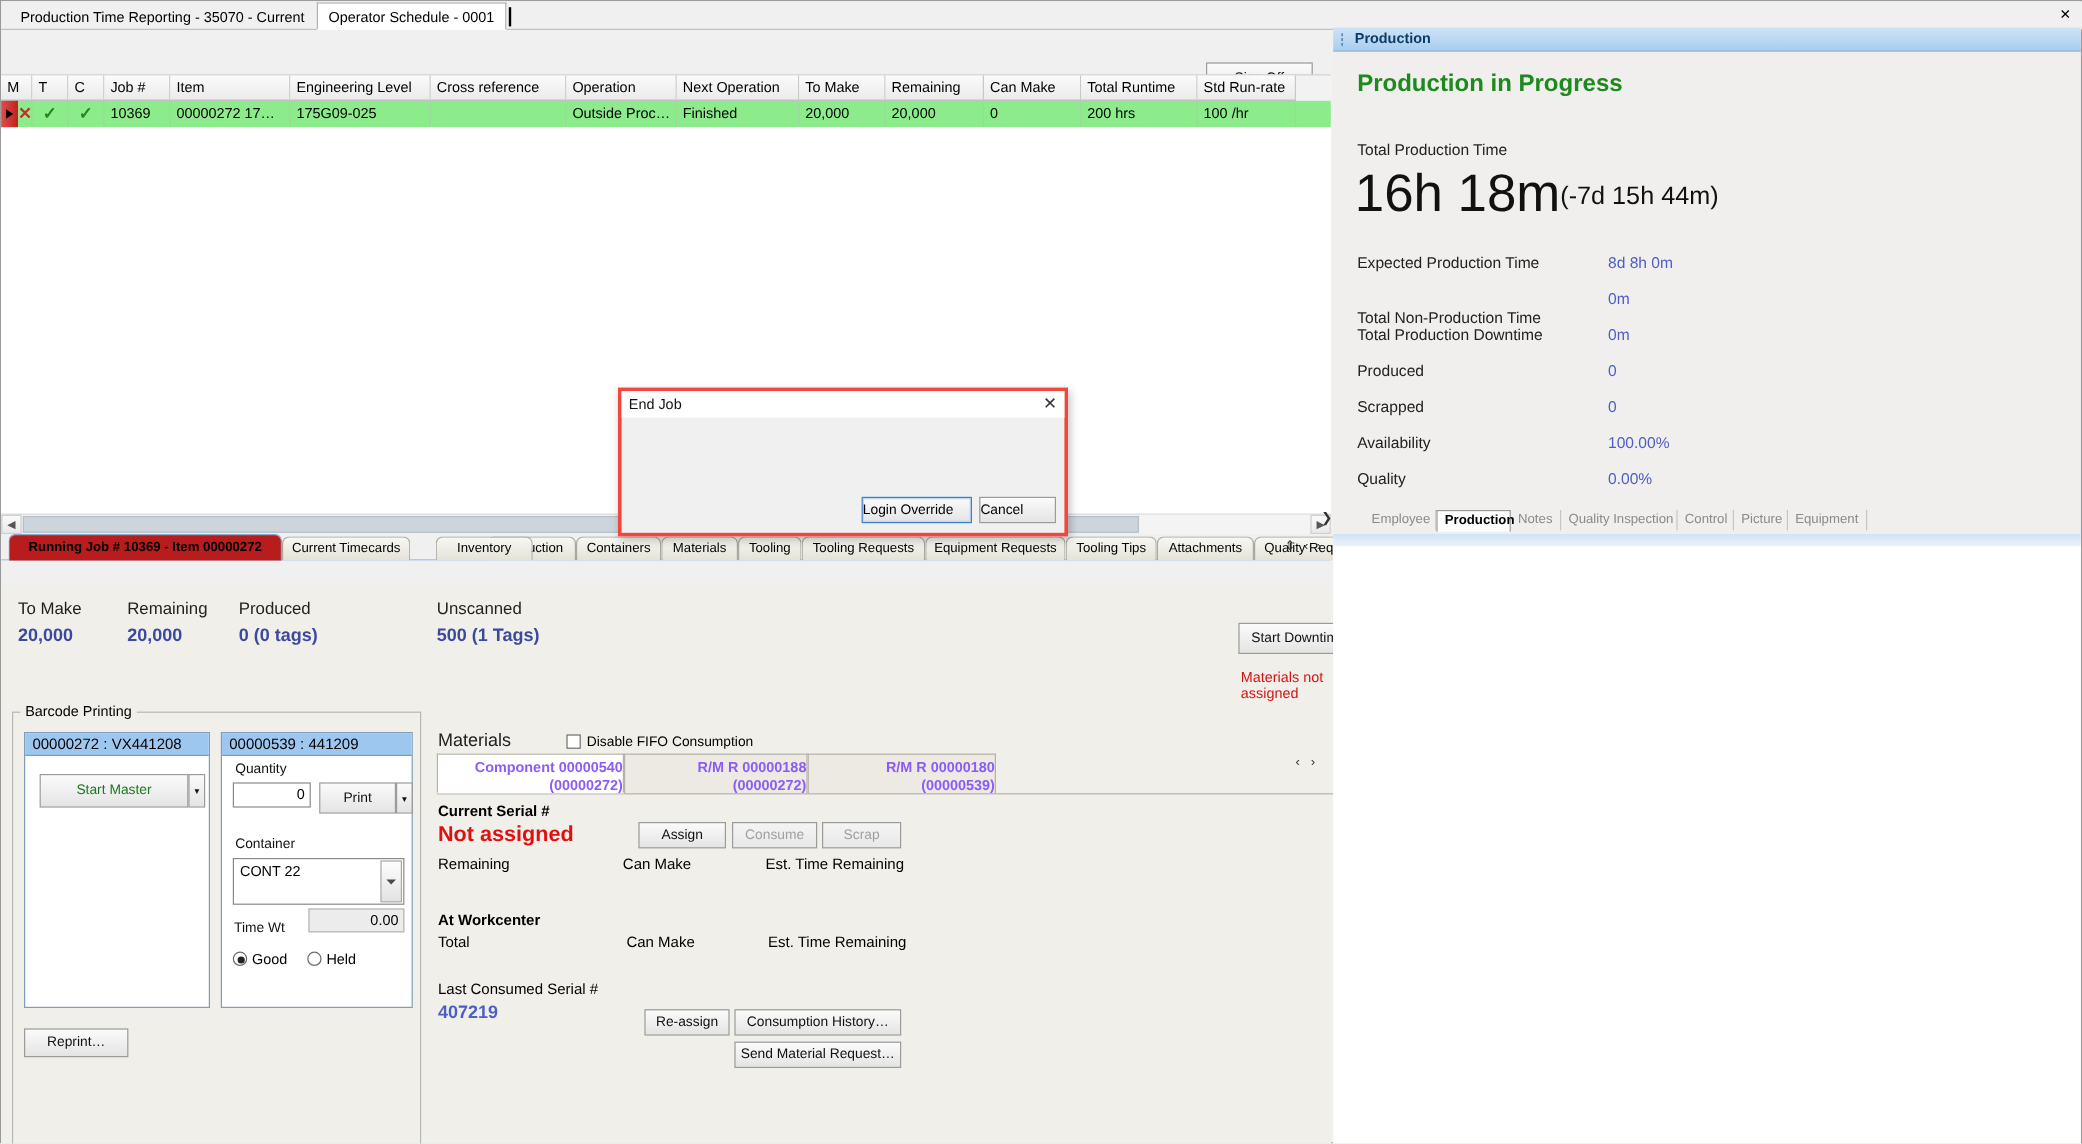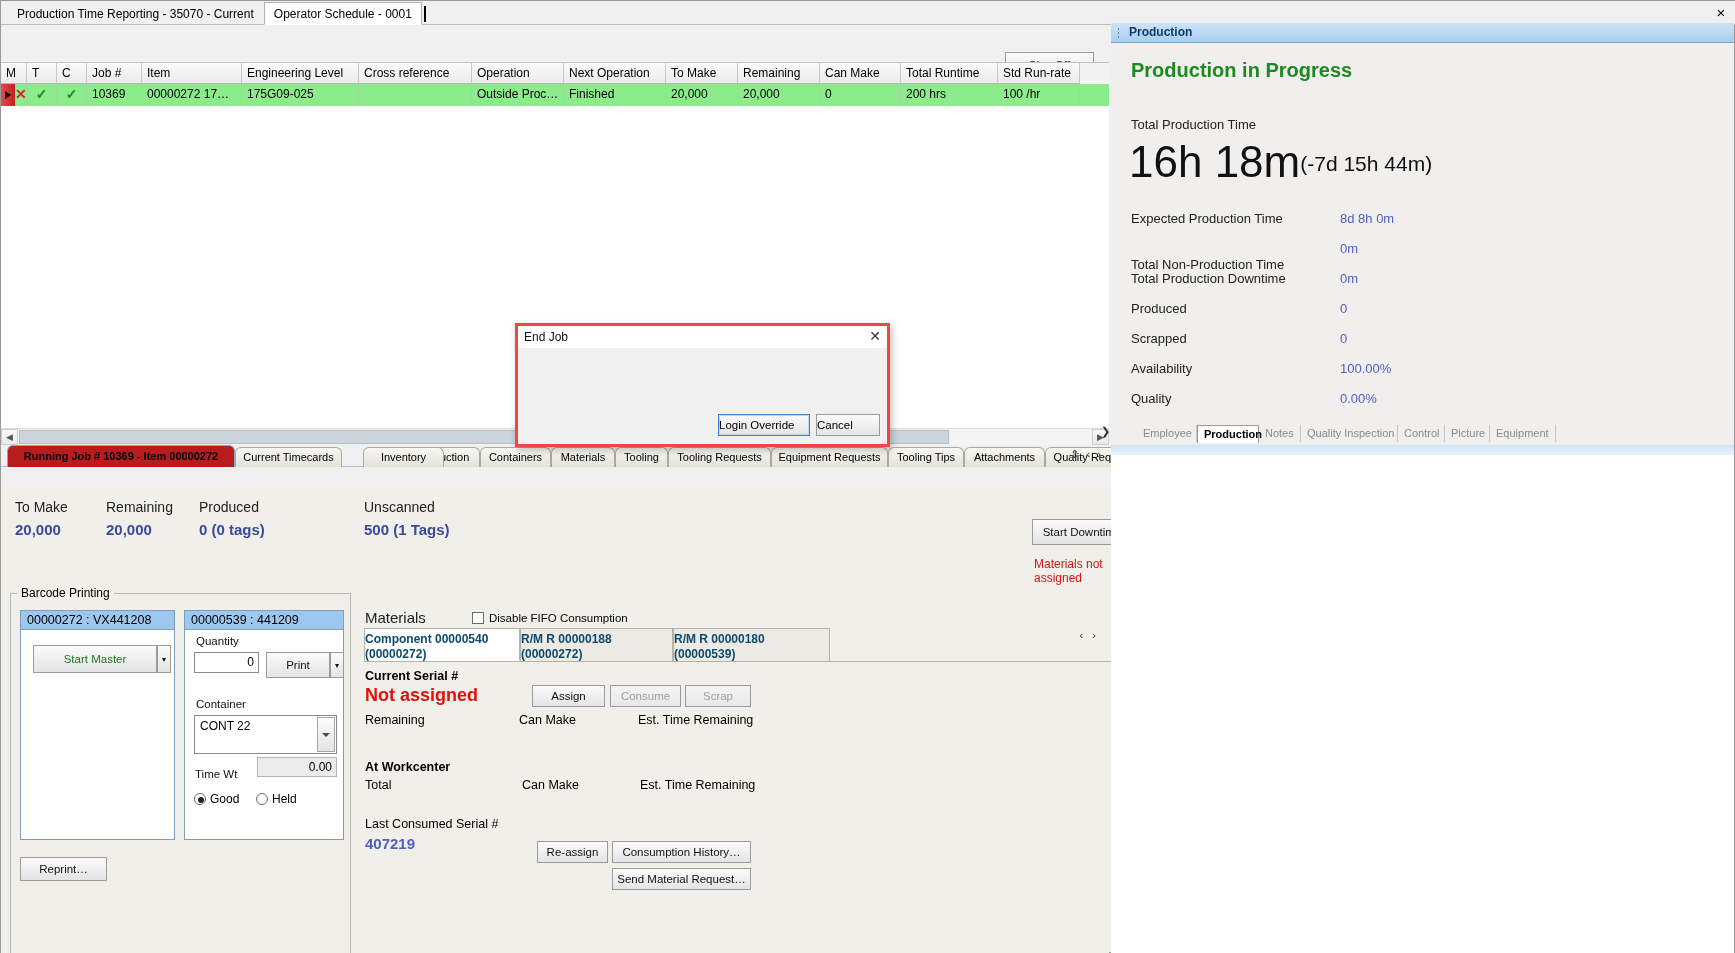--- a/index.html
+++ b/index.html
@@ -175,21 +175,21 @@
   .radio.on .dot::after {
     content:""; position:absolute; left:3px; top:3px; width:6px; height:6px; border-radius:50%; background:#222;
   }
   .chk { position: absolute; font-size: 11.5px; }
   .chk .box {
     display: inline-block; width: 12px; height: 12px; border: 1px solid #6b6b6b;
     background: #fff; vertical-align: -2px; margin-right: 5px;
   }
   .mtab {
     position: absolute; top: 0; height: 33px; font-size: 12px; font-weight: bold;
-    color: #0c4a6e; text-align: left; line-height: 15px; padding-top: 3px;
+    color: #8b5cf6; text-align: right; line-height: 15px; padding-top: 3px;
     background: #eceae3; border: 1px solid #b5b2a8; border-bottom: none;
   }
   .mtab.active { background: #fff; border-bottom: 1px solid #fff; z-index: 2; }
 
   
   .right {
     position: absolute; left: 1110px; top: 22px; width: 623px; height: 931px;
     background: #f0efed;
   }
   .rhdr {

